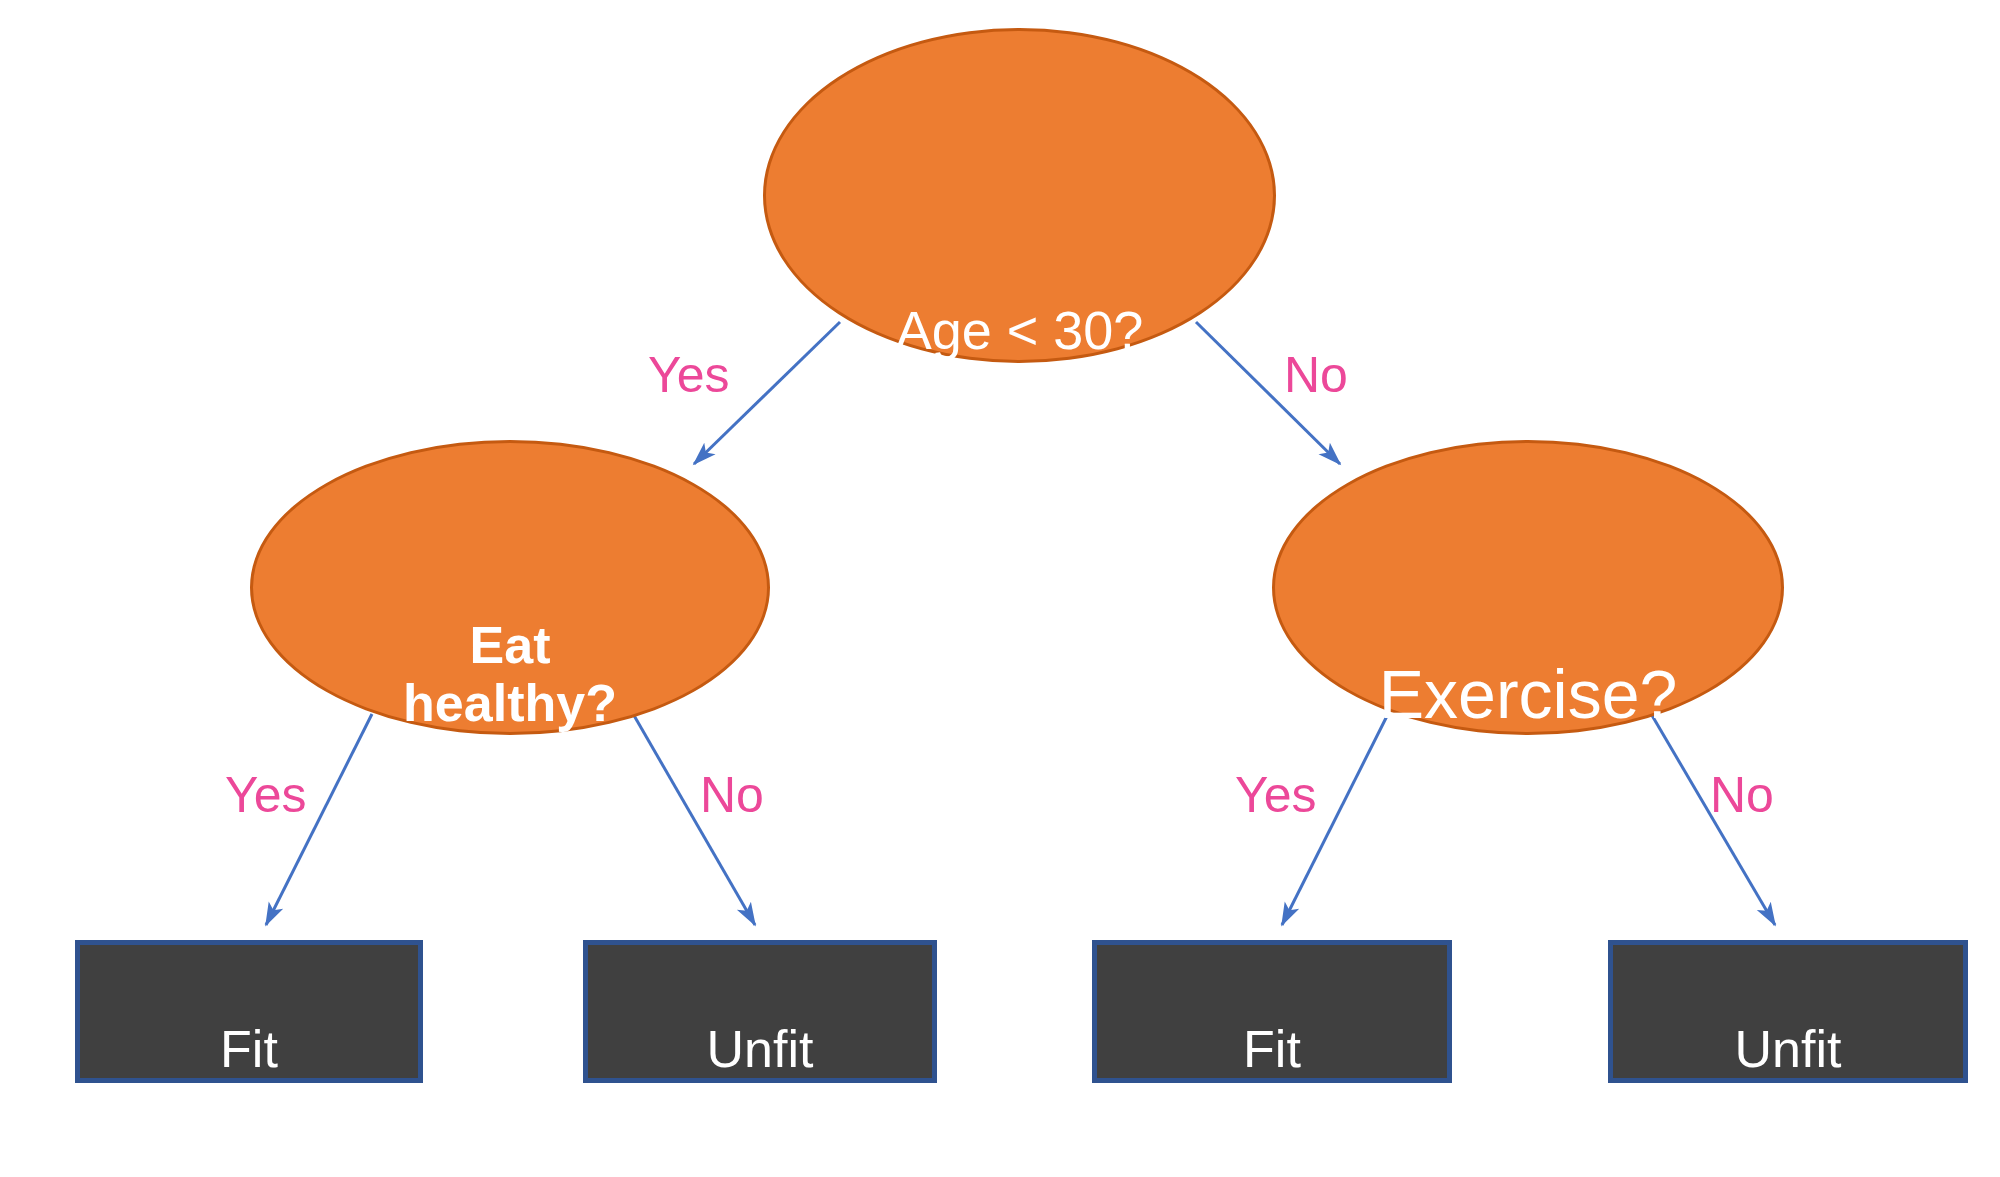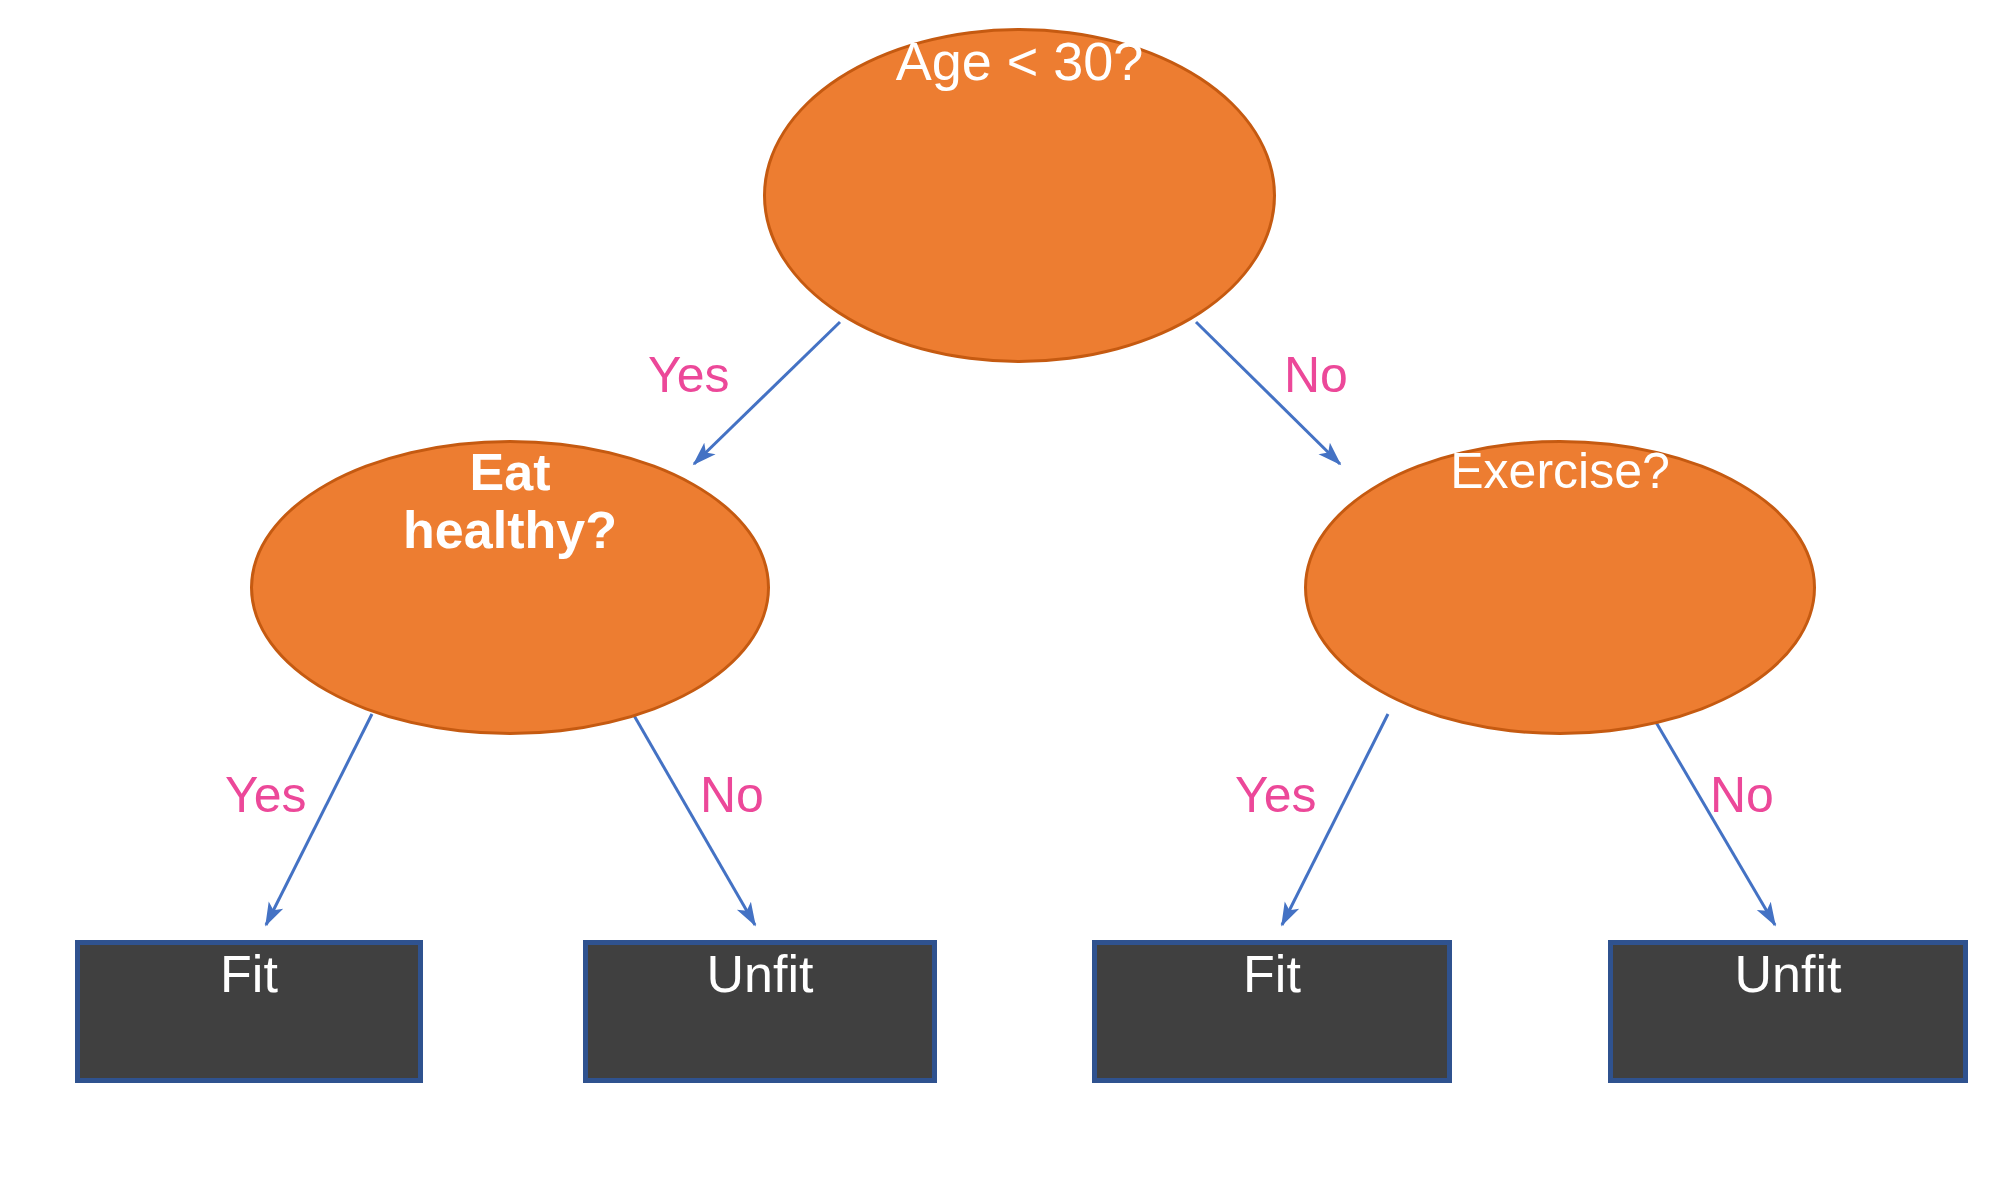--- a/index.html
+++ b/index.html
@@ -23,21 +23,21 @@
     left: 0;
     top: 0;
     width: 2000px;
     height: 1177px;
     pointer-events: none;
   }
   .node {
     position: absolute;
     box-sizing: border-box;
     display: flex;
-    align-items: flex-start;
+    align-items: flex-end;
     justify-content: center;
     text-align: center;
     color: #ffffff;
     line-height: 1.12;
   }
   .node-decision {
     border-radius: 50%;
     background: #ED7D31;
     border: 3px solid #C55A11;
   }
@@ -68,25 +68,25 @@
   
   #node-eat-healthy {
     left: 250px;
     top: 440px;
     width: 520px;
     height: 295px;
     font-size: 52px;
     font-weight: bold;
   }
   #node-exercise {
-    left: 1304px;
+    left: 1272px;
     top: 440px;
     width: 512px;
     height: 295px;
-    font-size: 50px;
+    font-size: 68px;
   }
   
   #node-leaf-0 { left: 75px;   top: 940px; width: 348px; height: 143px; font-size: 52px; }
   #node-leaf-1 { left: 583px;  top: 940px; width: 354px; height: 143px; font-size: 52px; }
   #node-leaf-2 { left: 1092px; top: 940px; width: 360px; height: 143px; font-size: 52px; }
   #node-leaf-3 { left: 1608px; top: 940px; width: 360px; height: 143px; font-size: 52px; }
   
   #edge-label-root-yes     { left: 648px;  top: 350px; }
   #edge-label-root-no      { left: 1284px; top: 350px; }
   #edge-label-eat-yes      { left: 225px;  top: 770px; }

